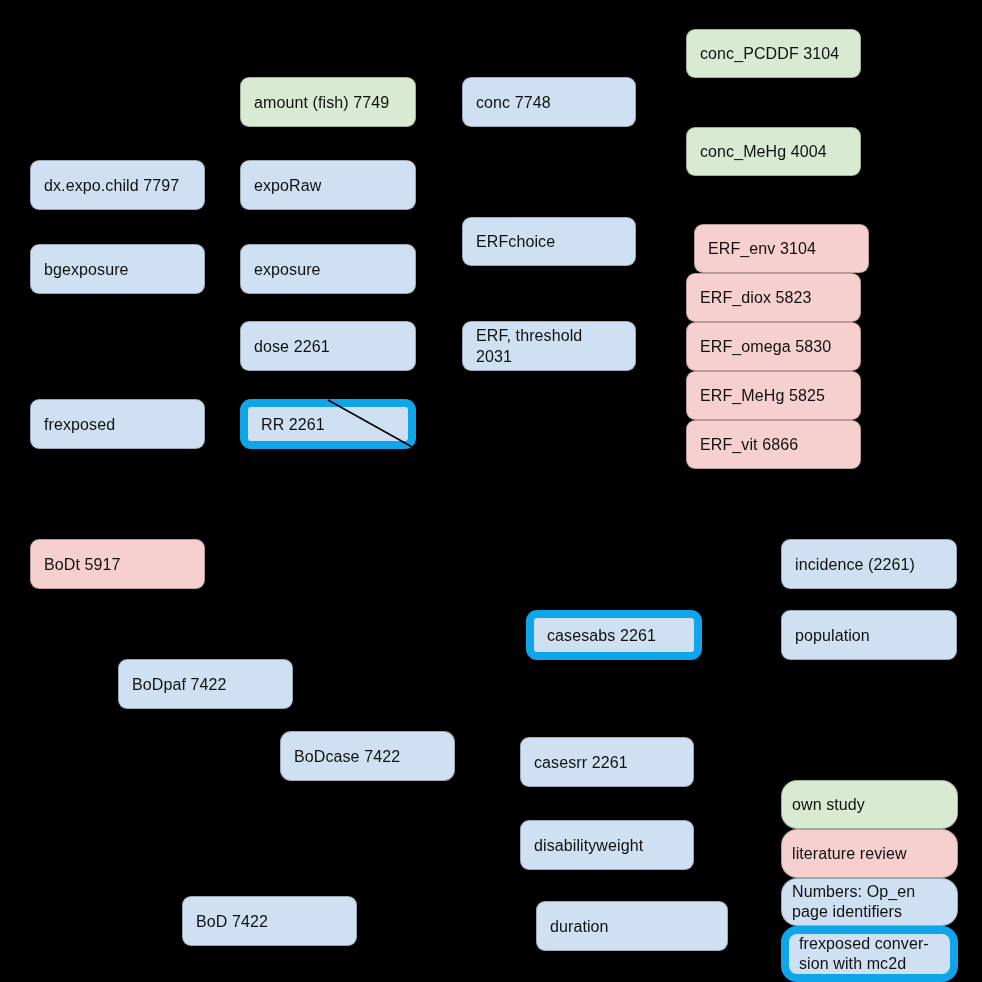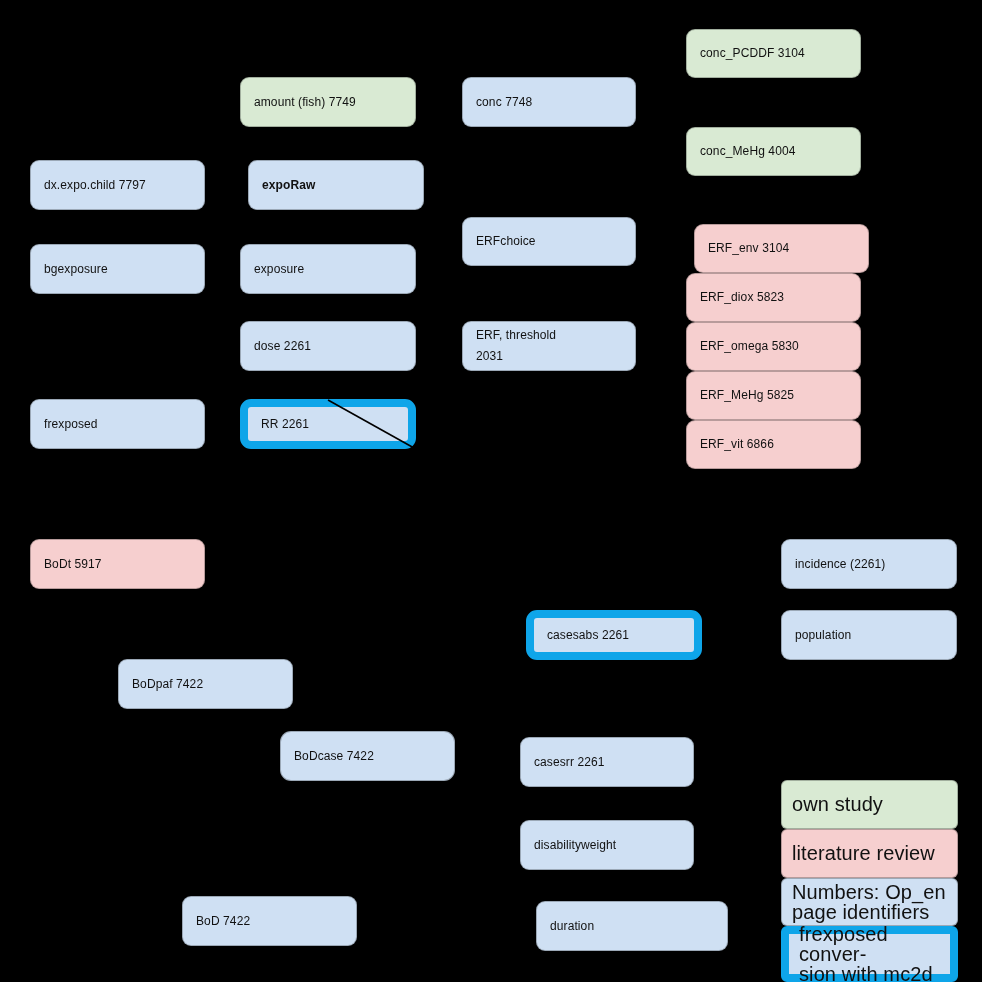--- a/index.html
+++ b/index.html
@@ -17,21 +17,21 @@
     height: 982px;
     background: #000000;
     overflow: hidden;
   }
   .node {
     position: absolute;
     box-sizing: border-box;
     border-radius: 9px;
     background: #cfe0f3;
     color: #111111;
-    font-size: 12px;
+    font-size: 16px;
     line-height: 21px;
     display: flex;
     align-items: center;
     padding: 6px 13px;
     white-space: pre-line;
     letter-spacing: 0.1px;
     border: 1px solid rgba(0,0,0,0.25);
   }
   .node.blue   { background: #cfe0f3; }
   .node.green  { background: #d9ead3; }
@@ -46,40 +46,40 @@
   .stack .node {
     border-radius: 9px;
   }
 
   .diag {
     position: absolute;
     pointer-events: none;
   }
 
   .legend .node {
-    font-size: 20px;
+    font-size: 16px;
     line-height: 19px;
     padding: 20px 10px;
-    border-radius: 6px;
+    border-radius: 16px;
     align-items: center;
   }
   .legend .node.two-line {
     line-height: 20px;
   }
 </style>
 </head>
 <body>
 
 <div id="canvas">
     <div class="node green" style="left: 240px; top: 77px; width: 176px; height: 50px;">amount (fish) 7749</div>
     <div class="node blue" style="left: 462px; top: 77px; width: 174px; height: 50px;">conc 7748</div>
     <div class="node green" style="left: 686px; top: 29px; width: 175px; height: 49px;">conc_PCDDF 3104</div>
     <div class="node green" style="left: 686px; top: 127px; width: 175px; height: 49px;">conc_MeHg  4004</div>
     <div class="node blue" style="left: 30px; top: 160px; width: 175px; height: 50px;">dx.expo.child 7797</div>
-    <div class="node blue" style="left: 248px; top: 160px; width: 176px; height: 50px; font-weight: bold;">expoRaw</div>
+    <div class="node blue" style="left: 240px; top: 160px; width: 176px; height: 50px;">expoRaw</div>
     <div class="node blue" style="left: 462px; top: 217px; width: 174px; height: 49px;">ERFchoice</div>
     <div class="node pink" style="left: 686px; top: 224px; width: 175px; height: 49px; margin-left: 8px;">ERF_env 3104</div>
     <div class="node pink" style="left: 686px; top: 273px; width: 175px; height: 49px;">ERF_diox 5823</div>
     <div class="node pink" style="left: 686px; top: 322px; width: 175px; height: 49px;">ERF_omega 5830</div>
     <div class="node pink" style="left: 686px; top: 371px; width: 175px; height: 49px;">ERF_MeHg 5825</div>
     <div class="node pink" style="left: 686px; top: 420px; width: 175px; height: 49px;">ERF_vit 6866</div>
     <div class="node blue" style="left: 30px; top: 244px; width: 175px; height: 50px;">bgexposure</div>
     <div class="node blue" style="left: 240px; top: 244px; width: 176px; height: 50px;">exposure</div>
     <div class="node blue" style="left: 240px; top: 321px; width: 176px; height: 50px;">dose 2261</div>
     <div class="node blue" style="left: 462px; top: 321px; width: 174px; height: 50px;">ERF, threshold

